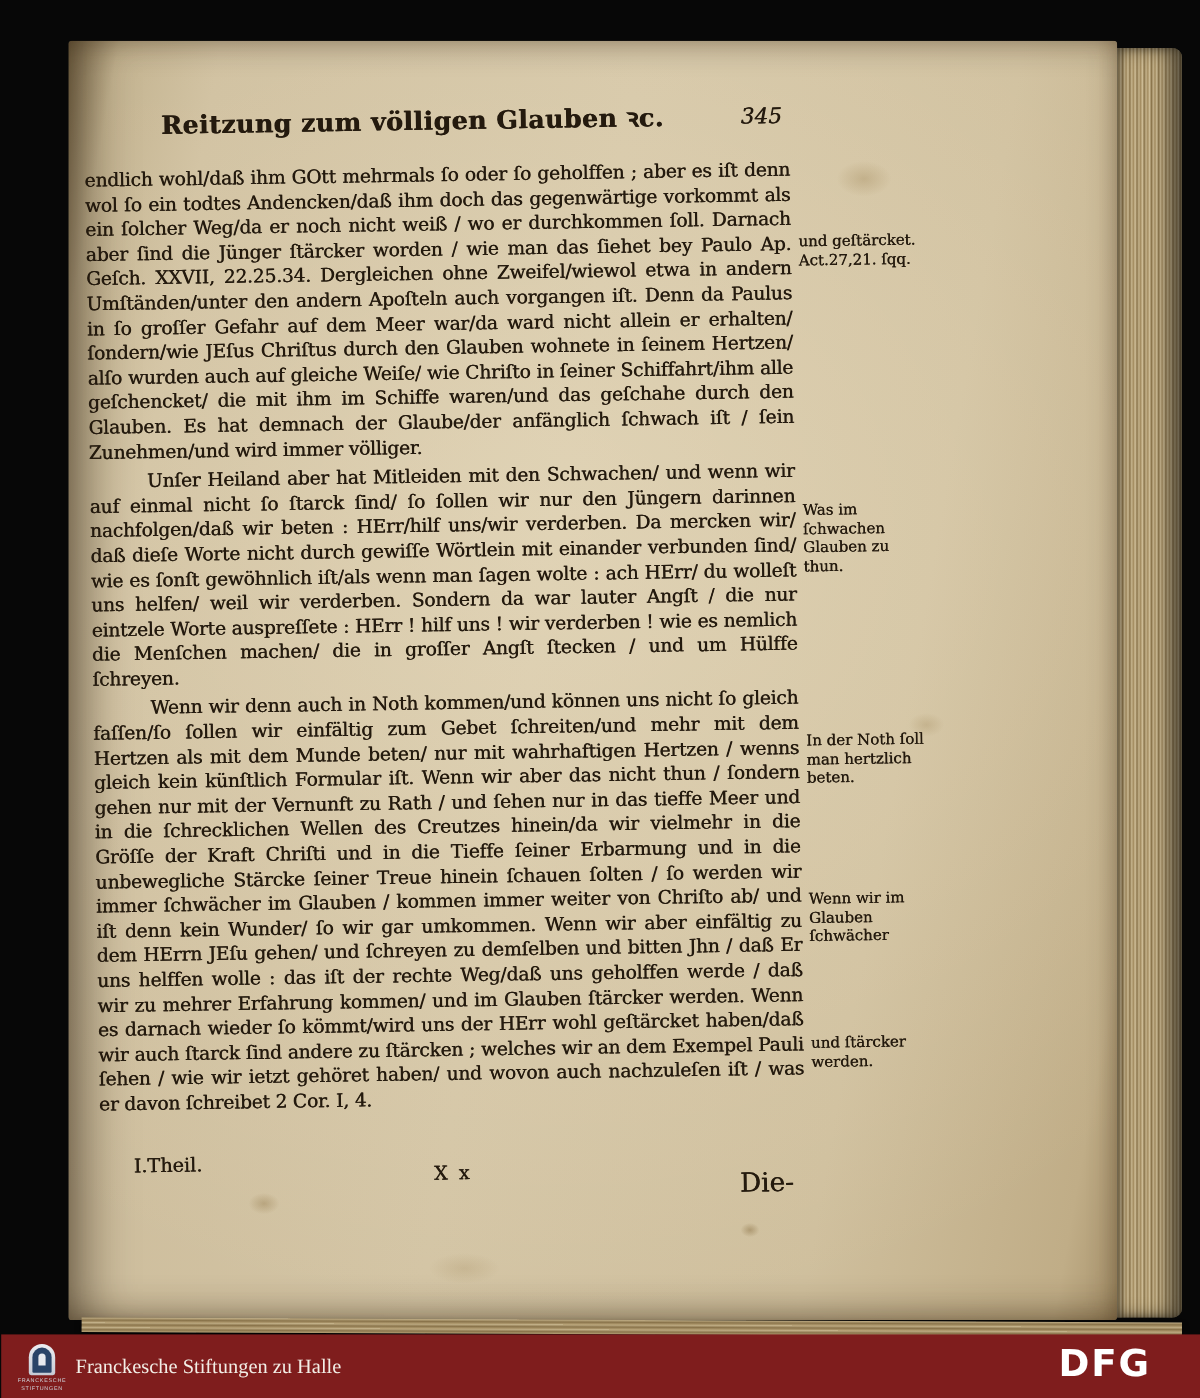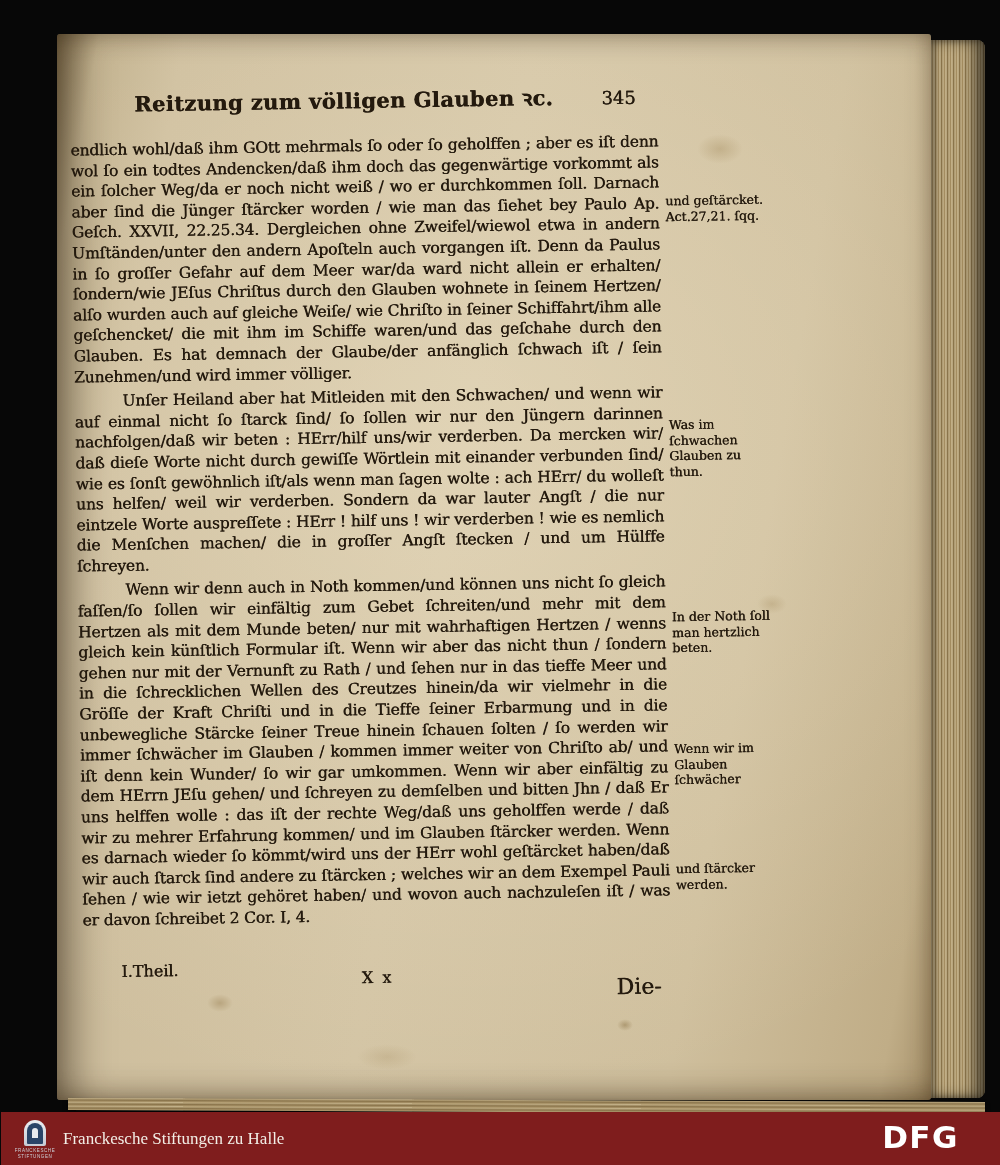--- a/index.html
+++ b/index.html
@@ -20,35 +20,35 @@
   .stain.s2{left:150px;top:960px;width:26px;height:18px;background:radial-gradient(ellipse,rgba(120,88,35,0.28),rgba(120,88,35,0) 70%);}
   .stain.s3{left:560px;top:985px;width:16px;height:12px;background:radial-gradient(ellipse,rgba(110,80,30,0.35),rgba(110,80,30,0) 70%);}
   .stain.s4{left:300px;top:1010px;width:60px;height:26px;background:radial-gradient(ellipse,rgba(130,100,45,0.15),rgba(130,100,45,0) 70%);}
   .stain.s5{left:700px;top:560px;width:30px;height:20px;background:radial-gradient(ellipse,rgba(126,94,38,0.18),rgba(126,94,38,0) 70%);}
 
   .page-inner{position:absolute;inset:0;transform:rotate(-0.9deg);color:#241a0e;}
 
   .page-header{position:absolute;top:50px;left:20px;width:588px;height:34px;}
   .running-title{position:absolute;left:0;right:40px;text-align:center;font-size:21px;font-weight:bold;
                  letter-spacing:0.4px;text-shadow:0.5px 0 0 currentColor;}
-  .page-number{position:absolute;right:22px;top:5px;font-size:18px;text-shadow:0.4px 0 0 currentColor;}
+  .page-number{position:absolute;right:6px;top:5px;font-size:18px;text-shadow:0.4px 0 0 currentColor;font-style:italic;}
 
   .text-body{position:absolute;top:100px;left:20px;width:588px;}
   .para{margin:0;text-align:justify;font-size:15.5px;line-height:20.6px;letter-spacing:-0.15px;
         text-shadow:0.4px 0 0 currentColor;}
   .para + .para{margin-top:4px;}
   .para.indent{text-indent:48px;}
 
   .margin-notes{position:absolute;top:100px;left:614px;width:104px;}
   .margin-note{position:absolute;left:0;width:104px;font-size:12.5px;line-height:15.5px;
                text-shadow:0.3px 0 0 currentColor;}
 
   .page-footer{position:absolute;left:20px;top:922px;width:588px;height:40px;font-size:16px;
                text-shadow:0.4px 0 0 currentColor;}
-  .sig-left{position:absolute;left:38px;top:0;}
+  .sig-left{position:absolute;left:28px;top:0;}
   .sig-center{position:absolute;left:0;right:0;top:10px;text-align:center;letter-spacing:2px;}
   .catchword{position:absolute;right:10px;top:20px;font-size:22px;}
 
   
   .fore-edge{position:absolute;left:931px;top:40px;width:54px;height:1058px;border-radius:0 8px 8px 0;
     background:repeating-linear-gradient(90deg,#c7b58e 0px,#a38c60 1.5px,#d0bf99 3px,#8a744b 4.5px,#c2b089 6px);
     box-shadow:inset -10px 0 14px rgba(0,0,0,0.55), inset 4px 0 6px rgba(0,0,0,0.35);}
   .bottom-edge{position:absolute;left:68px;top:1100px;width:917px;height:12px;transform:rotate(0.25deg);
     background:repeating-linear-gradient(0deg,#b7a277 0px,#8a744b 2px,#c3b189 4px);
     box-shadow:0 3px 5px rgba(0,0,0,0.6);}

